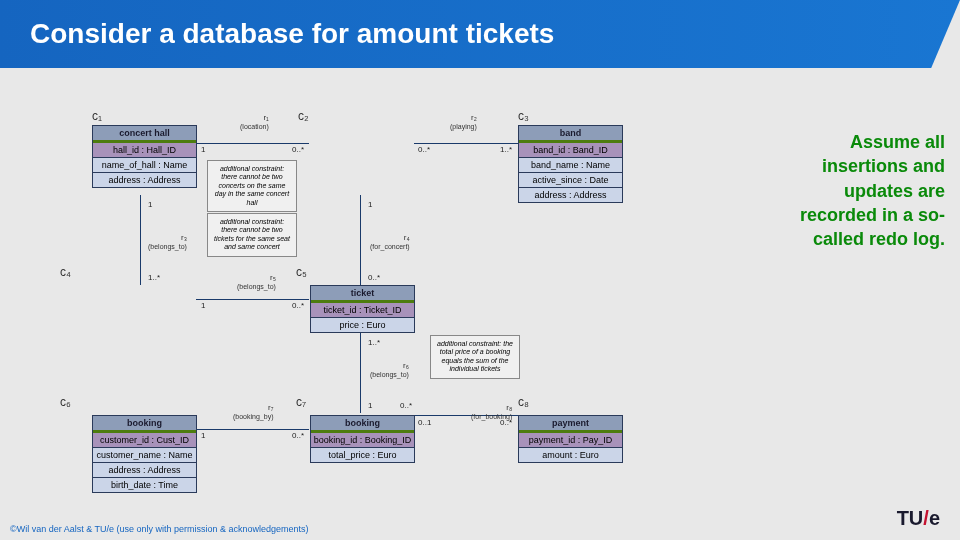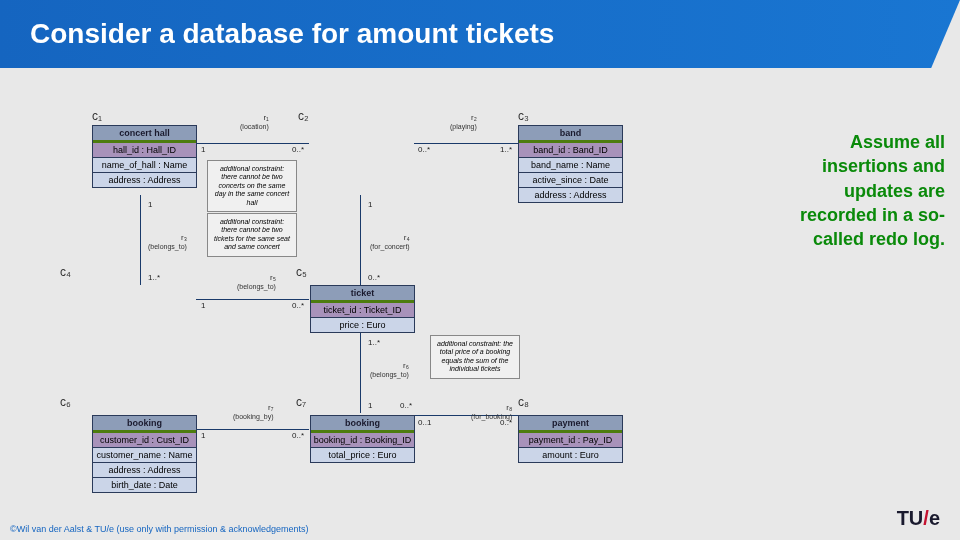--- a/index.html
+++ b/index.html
@@ -66,21 +66,21 @@
  <div class="pk">ticket_id : Ticket_ID</div>
  <div class="attr">price : Euro</div>
 </div>
 
 <div class="elbl" style="top:300px;left:60px">c₆</div>
 <div class="entity" style="top:320px;left:92px">
  <div class="hdr">booking</div>
  <div class="pk">customer_id : Cust_ID</div>
  <div class="attr">customer_name : Name</div>
  <div class="attr">address : Address</div>
- <div class="attr">birth_date : Date</div>
+ <div class="attr">birth_date : Time</div>
 </div>
 
 <div class="elbl" style="top:300px;left:296px">c₇</div>
 <div class="entity" style="top:320px;left:310px">
  <div class="hdr">booking</div>
  <div class="pk">booking_id : Booking_ID</div>
  <div class="attr">total_price : Euro</div>
 </div>
 
 <div class="elbl" style="top:300px;left:518px">c₈</div>

